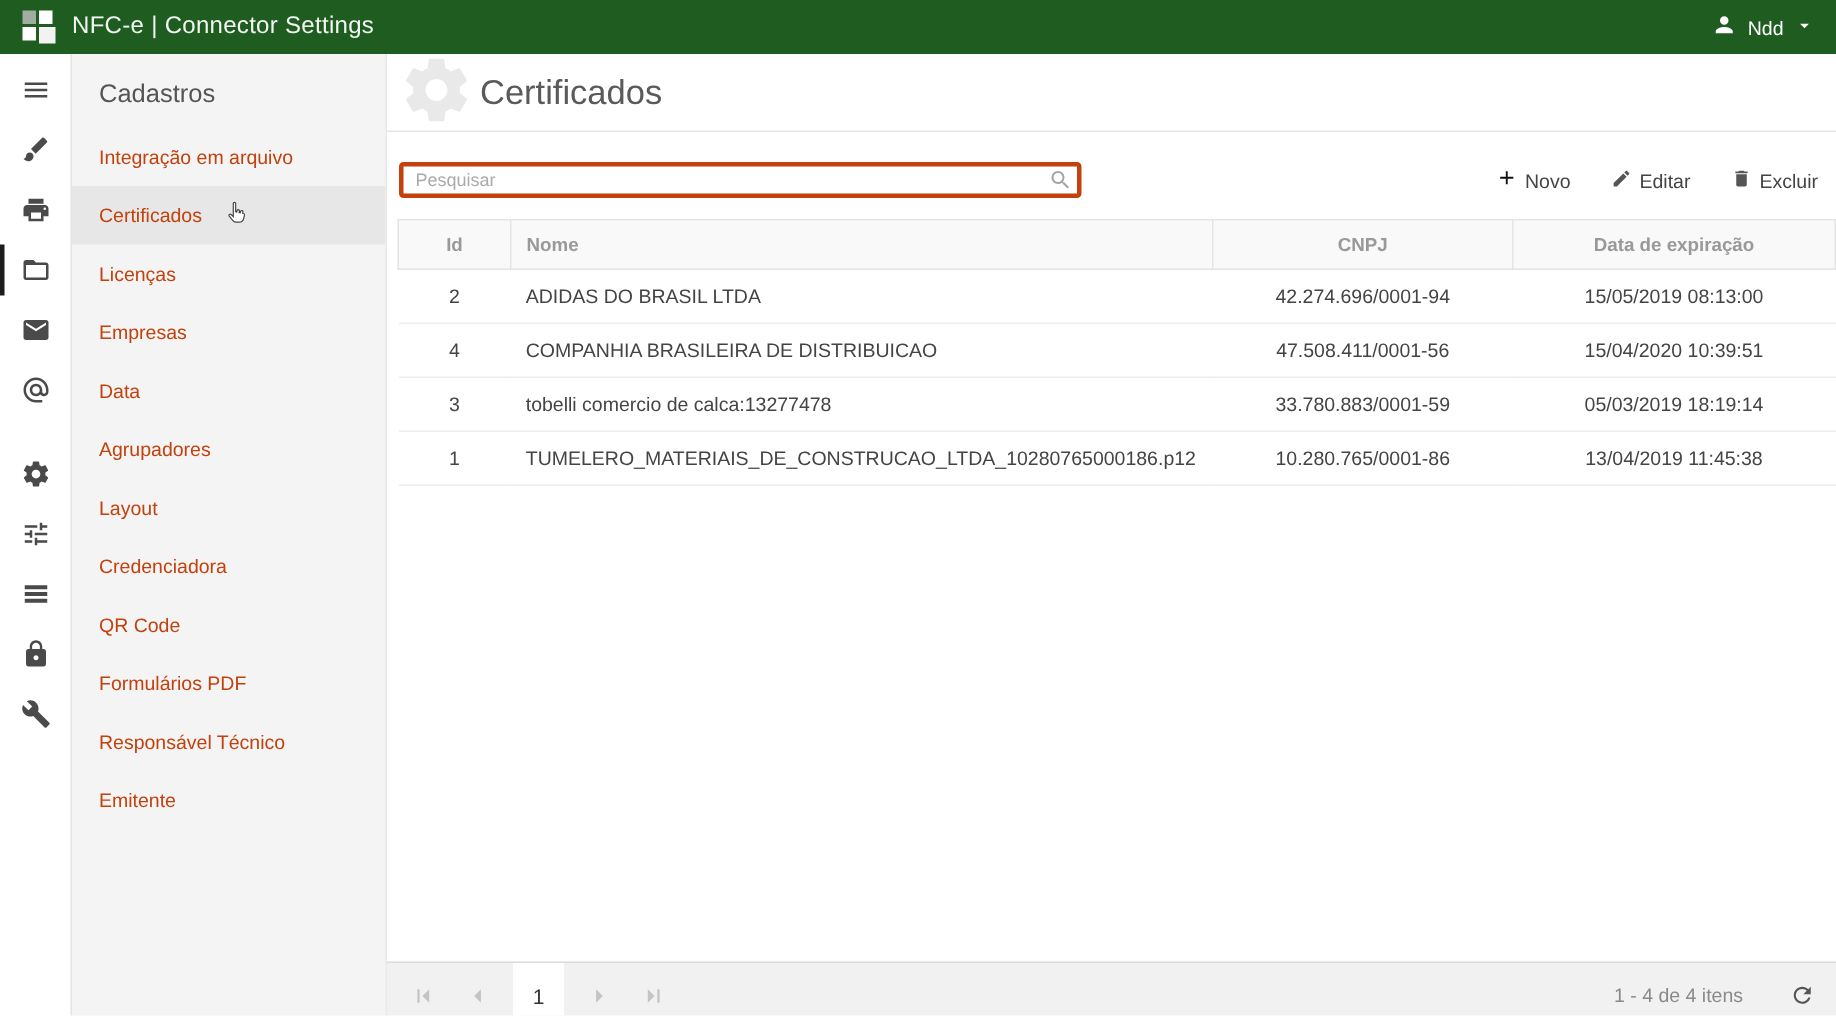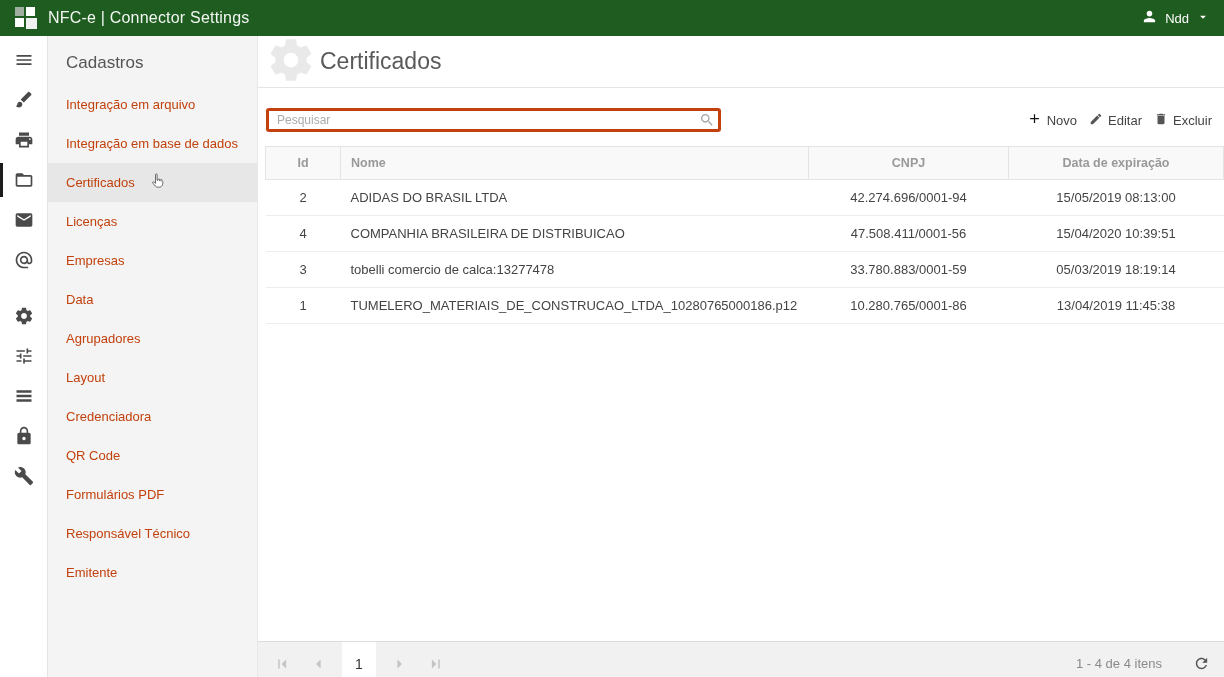--- a/index.html
+++ b/index.html
@@ -50,21 +50,21 @@
   .page-title { font-size:23px; font-weight:400; color:#5a5a5a; margin-left:4px; }
 
   .toolbar-row { display:flex; align-items:center; padding:20px 12px 14px 8px; flex:0 0 auto; }
   .search-box { position:relative; width:455px; }
   .search-box input { width:100%; height:24px; border:3px solid #c2410c; border-radius:3px;
     padding:0 28px 0 8px; font-size:12px; color:#555; outline:none;
     font-family:"Liberation Sans", sans-serif; background:#fff; }
   .search-box input::placeholder { color:#aaa; }
   .search-icon { position:absolute; right:6px; top:4px; width:16px; height:16px; cursor:pointer; }
   .search-icon svg { width:16px; height:16px; fill:#a5a5a5; }
-  .actions { margin-left:auto; display:flex; gap:12px; }
+  .actions { margin-left:auto; display:flex; gap:27px; }
   .action-btn { display:flex; align-items:center; gap:5px; background:none; border:none;
     font-size:13px; color:#444; cursor:pointer; font-family:"Liberation Sans", sans-serif; }
   .action-btn svg { width:14px; height:14px; fill:#555; }
   .action-btn.new svg { fill:#111; width:15px; height:15px; }
 
   .grid-area { flex:1; padding-left:7px; overflow:hidden; }
   table { width:100%; border-collapse:collapse; table-layout:fixed; }
   thead th { background:#f9f9f9; color:#999; font-weight:700; font-size:12.5px;
     height:33px; border:1px solid #e4e4e4; padding:0 10px; cursor:pointer; }
   tbody td { height:36px; border-bottom:1px solid #ededed; padding:0 10px;
@@ -166,21 +166,20 @@
         <svg viewBox="0 0 24 24">
           <path d="M22.7 19l-9.1-9.1c.9-2.3.4-5-1.5-6.9-2-2-5-2.4-7.4-1.3L9 6 6 9 1.6 4.7C.4 7.1.9 10.1 2.9 12.1c1.9 1.9 4.6 2.4 6.9 1.5l9.1 9.1c.4.4 1 .4 1.4 0l2.3-2.3c.5-.4.5-1.1.1-1.4z"></path>
         </svg>
       </div>
     </nav>
 
   <aside class="sidebar">
     <div class="sidebar-heading">Cadastros</div>
     <div id="sidebar-items">
         <div class="side-item"><span>Integração em arquivo</span></div>
-        <div class="side-item"><span>Integração em base de dados</span></div>
         <div class="side-item active"><span>Certificados</span><svg class="cursor" viewBox="0 0 24 24">
             <path d="M10.5 3c.6 0 1 .45 1 1v7l.9.15.3-1.1c.15-.55.7-.9 1.25-.75.55.15.9.7.75 1.25l-.25 1 .9.2.3-1.05c.15-.55.7-.85 1.25-.7.55.15.85.7.7 1.25l-.25 1 .8.2c.55.1.9.65.8 1.2l-.7 3.1c-.4 1.75-1.95 3-3.75 3h-2.3c-1.15 0-2.25-.5-3-1.4l-3.1-3.7c-.35-.45-.3-1.1.15-1.45.45-.35 1.05-.3 1.45.1L9.5 15V4c0-.55.45-1 1-1z" fill="#fff" stroke="#444" stroke-width="1"></path>
           </svg></div>
         <div class="side-item"><span>Licenças</span></div>
         <div class="side-item"><span>Empresas</span></div>
         <div class="side-item"><span>Data</span></div>
         <div class="side-item"><span>Agrupadores</span></div>
         <div class="side-item"><span>Layout</span></div>
         <div class="side-item"><span>Credenciadora</span></div>
         <div class="side-item"><span>QR Code</span></div>

